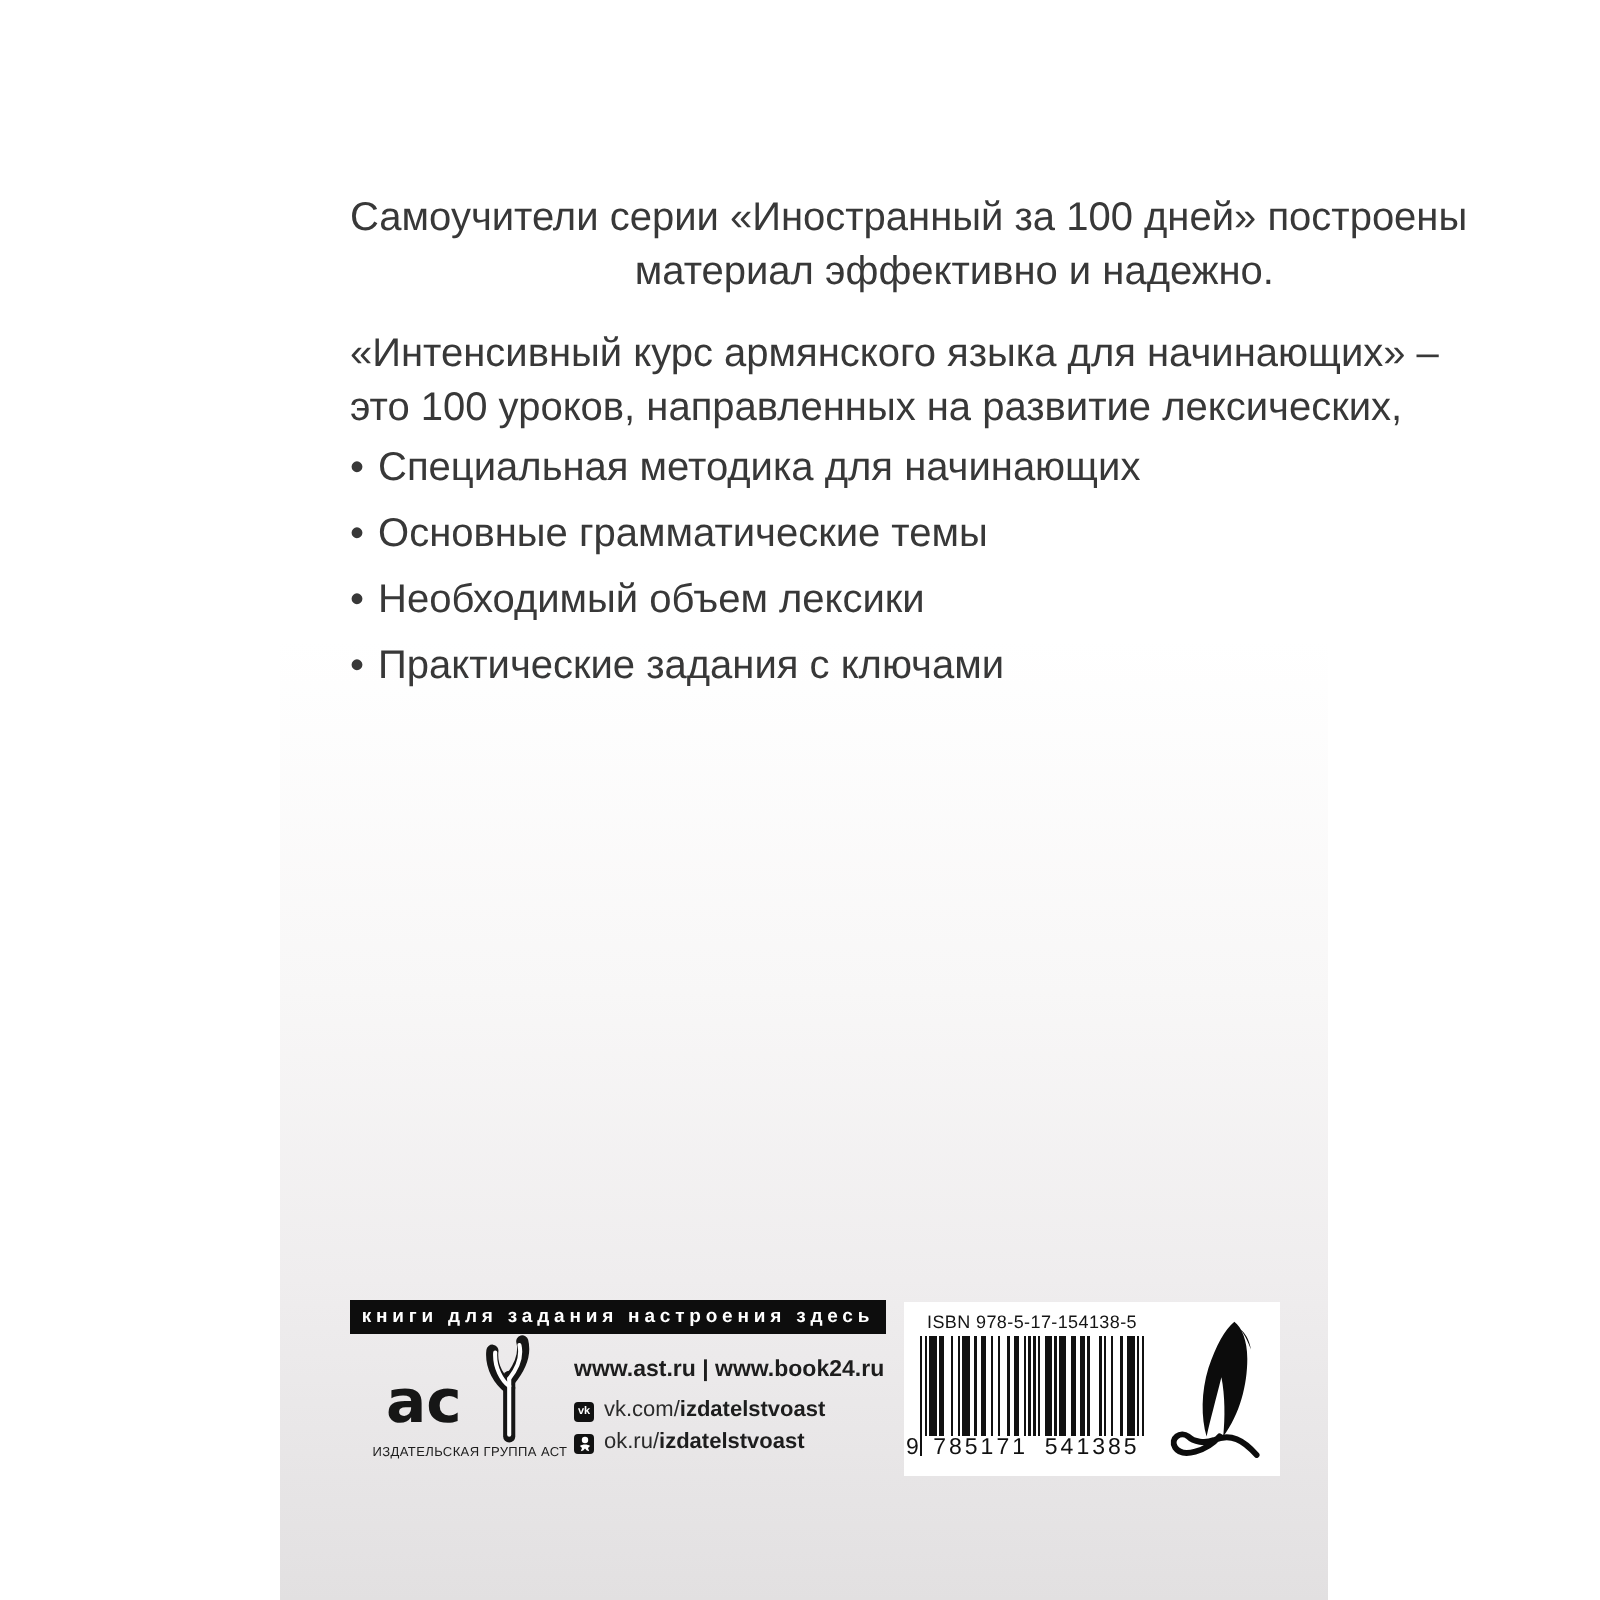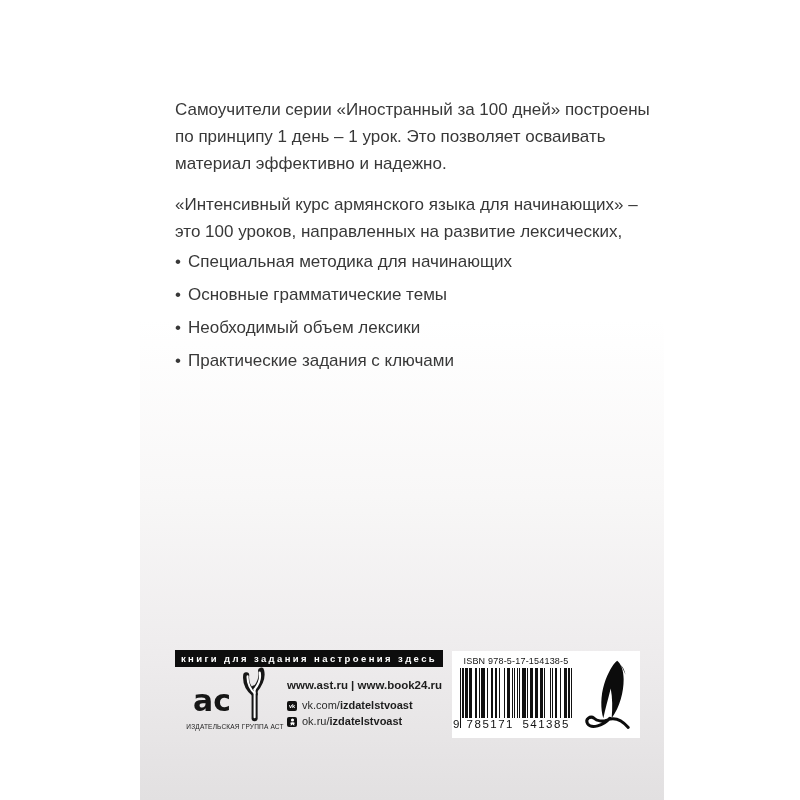--- a/index.html
+++ b/index.html
@@ -5,21 +5,21 @@
   html,body{margin:0;padding:0;width:800px;height:800px;background:#ffffff;overflow:hidden;}
   *{box-sizing:border-box;}
   body{font-family:"Liberation Sans","DejaVu Sans",sans-serif;}
 
   .cover-card{
     position:absolute;left:140px;top:0;width:524px;height:800px;
     background:linear-gradient(180deg,#ffffff 0%,#ffffff 40%,#f8f7f7 62%,#efedee 80%,#e2e0e1 100%);
   }
 
   
-  .copy{position:absolute;left:35px;top:96px;width:462px;color:#383838;font-size:17px;line-height:27px;}
+  .copy{position:absolute;left:35px;top:96px;width:462px;color:#383838;font-size:20px;line-height:27px;text-align:right;}
   .para{margin:0;}
   .para + .para{margin-top:14px;}
   .line{white-space:nowrap;}
   ul.bullets{margin:3px 0 0 0;padding:0;list-style:none;}
   ul.bullets li{display:flex;margin-bottom:6px;line-height:27px;}
   ul.bullets .marker{margin-right:7px;}
 
   
   .slogan-bar{
     position:absolute;left:35px;top:650px;width:268px;height:17px;background:#0d0d0d;color:#ffffff;
@@ -49,21 +49,20 @@
   .feather-wrap{position:absolute;right:5px;top:8px;width:56px;height:74px;}
 </style>
 </head>
 <body>
 
 <div class="cover-card">
 
   <div class="copy">
     <div class="para">
       <div class="line">Самоучители серии «Иностранный за 100 дней» построены</div>
-      <div class="line">по принципу 1 день – 1 урок. Это позволяет осваивать</div>
       <div class="line">материал эффективно и надежно.</div>
     </div>
     <div class="para">
       <div class="line">«Интенсивный курс армянского языка для начинающих» –</div>
       <div class="line">это 100 уроков, направленных на развитие лексических,</div>
     </div>
     <ul class="bullets">
       <li>
         <span class="marker">•</span>
         <span>Специальная методика для начинающих</span>

